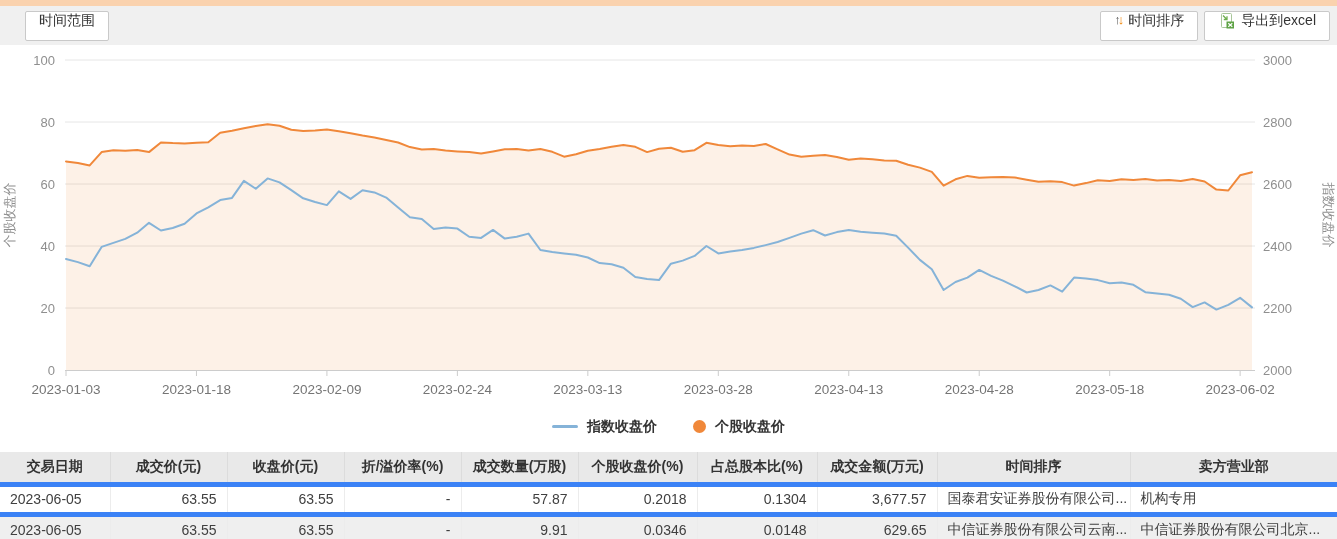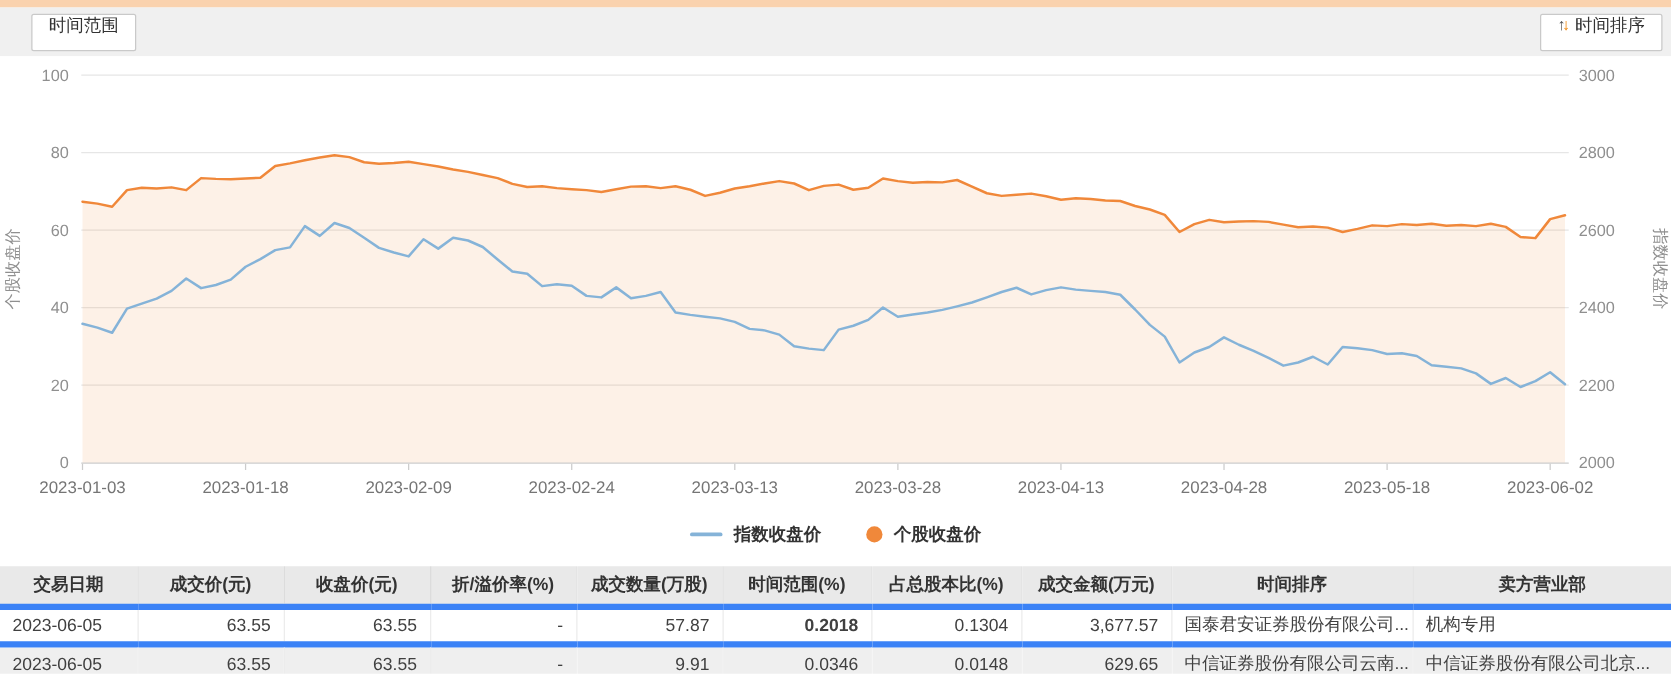--- a/index.html
+++ b/index.html
@@ -42,20 +42,31 @@
 <div class="top-strip"></div>
 
 <div class="toolbar">
   <button class="btn">
     <span>时间范围</span>
   </button>
   <div class="spacer"></div>
   <button class="btn">
     <span class="sort-icon"><span class="up">↑</span><span class="down">↓</span></span>
     <span>时间排序</span>
+  </button>
+  <button class="btn">
+    <span style="display:inline-flex;">
+      <svg width="18" height="18" viewBox="0 0 18 18">
+        <rect x="3.5" y="1.5" width="10" height="14" rx="1" fill="#fff" stroke="#a8c79a"></rect>
+        <path d="M5 3.5 l4 4 m0 -3.2 v3.2 h-3.2" stroke="#6fae4e" fill="none" stroke-width="1.3"></path>
+        <rect x="8.5" y="9.5" width="7.5" height="7" fill="#5da244"></rect>
+        <path d="M10.3 11.2 l4 3.6 m0 -3.6 l-4 3.6" stroke="#fff" stroke-width="1.2"></path>
+      </svg>
+    </span>
+    <span>导出到excel</span>
   </button>
 </div>
 
 <div class="chart-section">
   <svg id="chart-svg" width="1337" height="360">
       <text x="55" y="329.5" text-anchor="end" class="tickL">0</text>
       <line x1="65" y1="263" x2="1255" y2="263" stroke="#e6e6e6" stroke-width="1"></line>
       <text x="55" y="267.5" text-anchor="end" class="tickL">20</text>
       <line x1="65" y1="201" x2="1255" y2="201" stroke="#e6e6e6" stroke-width="1"></line>
       <text x="55" y="205.5" text-anchor="end" class="tickL">40</text>
@@ -125,35 +136,35 @@
         <col style="width: 193px;">
         <col style="width: 207px;">
       </colgroup>
       <thead>
         <tr>
           <th>交易日期</th>
           <th>成交价(元)</th>
           <th>收盘价(元)</th>
           <th>折/溢价率(%)</th>
           <th>成交数量(万股)</th>
-          <th>时间范围(%)</th>
+          <th>个股收盘价(%)</th>
           <th>占总股本比(%)</th>
           <th>成交金额(万元)</th>
           <th>时间排序</th>
           <th>卖方营业部</th>
         </tr>
       </thead>
       <tbody>
         <tr>
           <td style="text-align: left;">2023-06-05</td>
           <td style="text-align: right;">63.55</td>
           <td style="text-align: right;">63.55</td>
           <td style="text-align: right;">-</td>
           <td style="text-align: right;">57.87</td>
-          <td style="text-align: right; font-weight: bold;">0.2018</td>
+          <td style="text-align: right;">0.2018</td>
           <td style="text-align: right;">0.1304</td>
           <td style="text-align: right;">3,677.57</td>
           <td style="text-align: right;">国泰君安证券股份有限公司...</td>
           <td style="text-align: left;">机构专用</td>
         </tr>
         <tr>
           <td style="text-align: left;">2023-06-05</td>
           <td style="text-align: right;">63.55</td>
           <td style="text-align: right;">63.55</td>
           <td style="text-align: right;">-</td>

